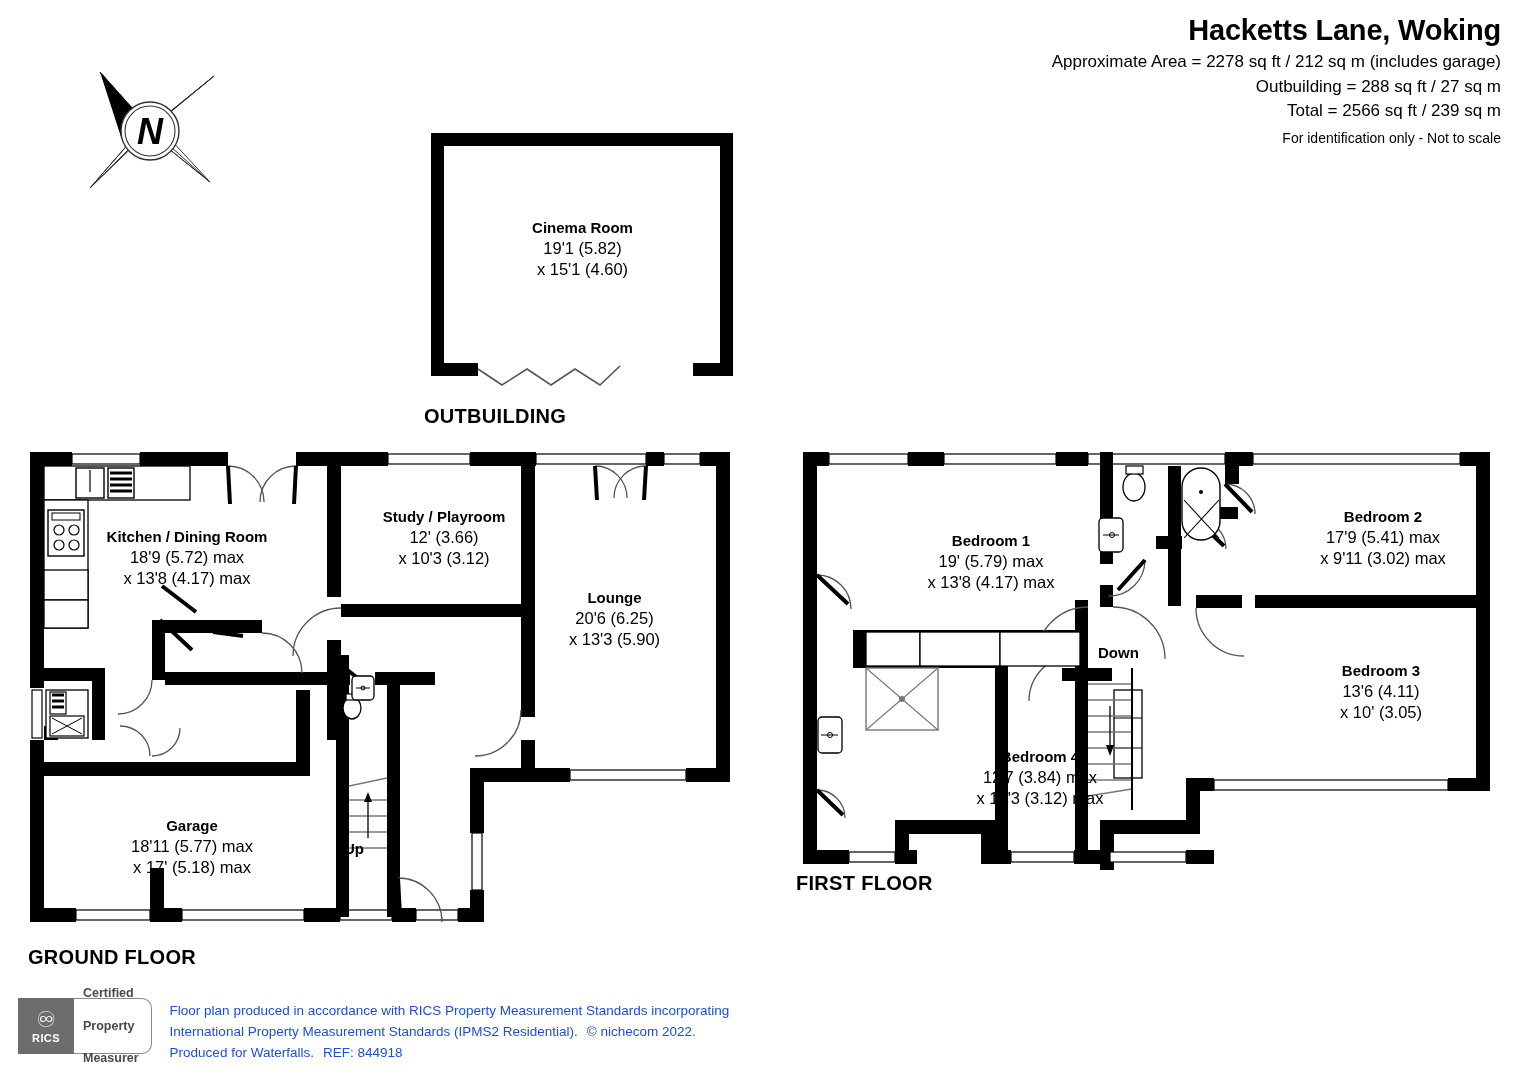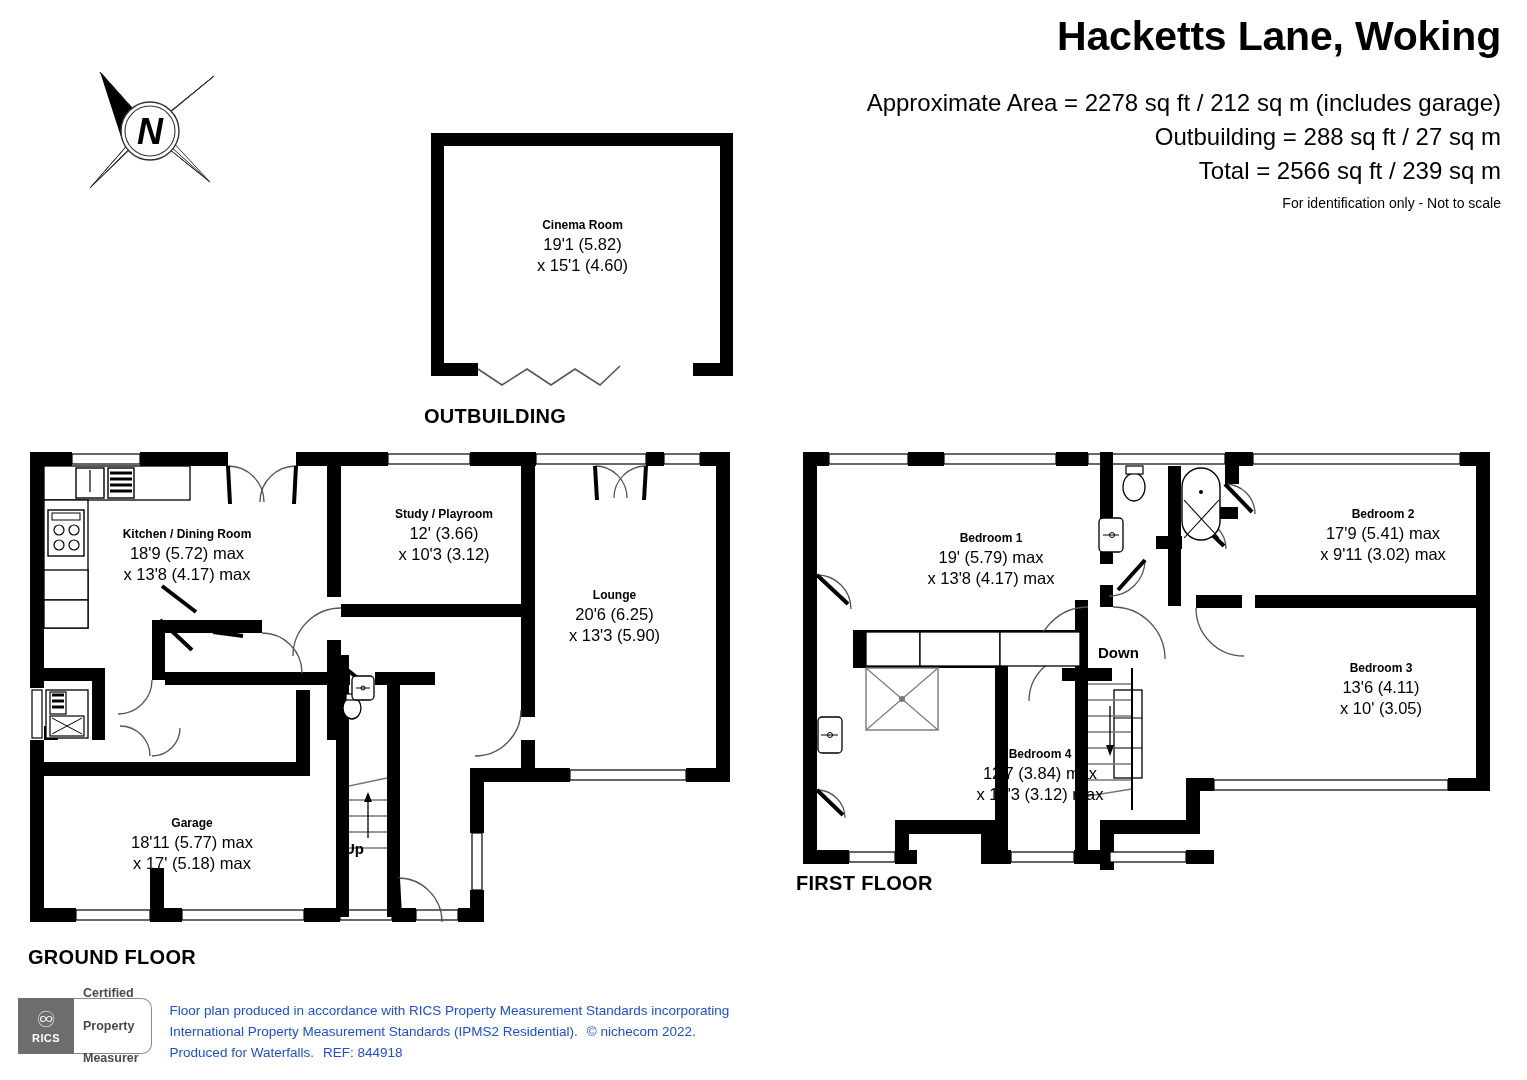--- a/index.html
+++ b/index.html
@@ -2,34 +2,34 @@
 <html><head>
 <meta charset="utf-8">
 <style>
   html,body{margin:0;padding:0;background:#ffffff;}
   body{width:1527px;height:1080px;position:relative;overflow:hidden;
        font-family:"Liberation Sans",sans-serif;color:#000;}
   .page{position:absolute;inset:0;}
 
   
   .header{position:absolute;right:26px;top:14px;text-align:right;}
-  .title{font-size:41px;font-weight:bold;letter-spacing:-0.2px;line-height:1.12;}
-  .areas{margin-top:26px;font-size:24px;line-height:1.42;}
+  .title{font-size:29px;font-weight:bold;letter-spacing:-0.2px;line-height:1.12;}
+  .areas{margin-top:4px;font-size:17px;line-height:1.42;}
   .areas div{white-space:nowrap;}
   .notscale{margin-top:7px;font-size:14px;}
 
   
   .compass{position:absolute;left:82px;top:62px;width:136px;height:136px;}
 
   
   .plan{position:absolute;left:0;top:0;width:1527px;height:1080px;}
 
   
   .lbl{position:absolute;text-align:center;line-height:1.30;}
-  .lbl .rn{font-size:12px;font-weight:bold;white-space:nowrap;}
+  .lbl .rn{font-size:15px;font-weight:bold;white-space:nowrap;}
   .lbl .dim{font-size:16.5px;white-space:nowrap;}
   .floorlbl{position:absolute;font-size:20px;font-weight:bold;letter-spacing:.3px;}
   .smalllbl{position:absolute;font-size:15px;font-weight:bold;}
 
   
   .footer{position:absolute;left:18px;top:998px;display:flex;align-items:flex-start;}
   .rics{display:flex;align-items:stretch;height:56px;}
   .ricsmark{width:56px;height:56px;background:#6d6d6d;display:flex;flex-direction:column;
             align-items:center;justify-content:center;}
   .ricsglyph{font-size:22px;color:#fff;line-height:1;margin-bottom:1px;}

